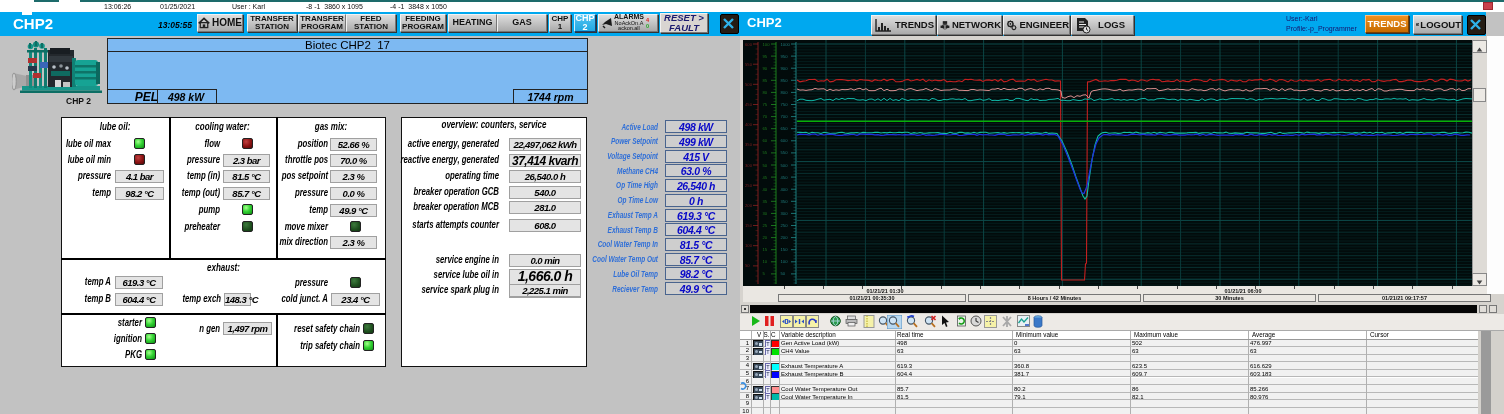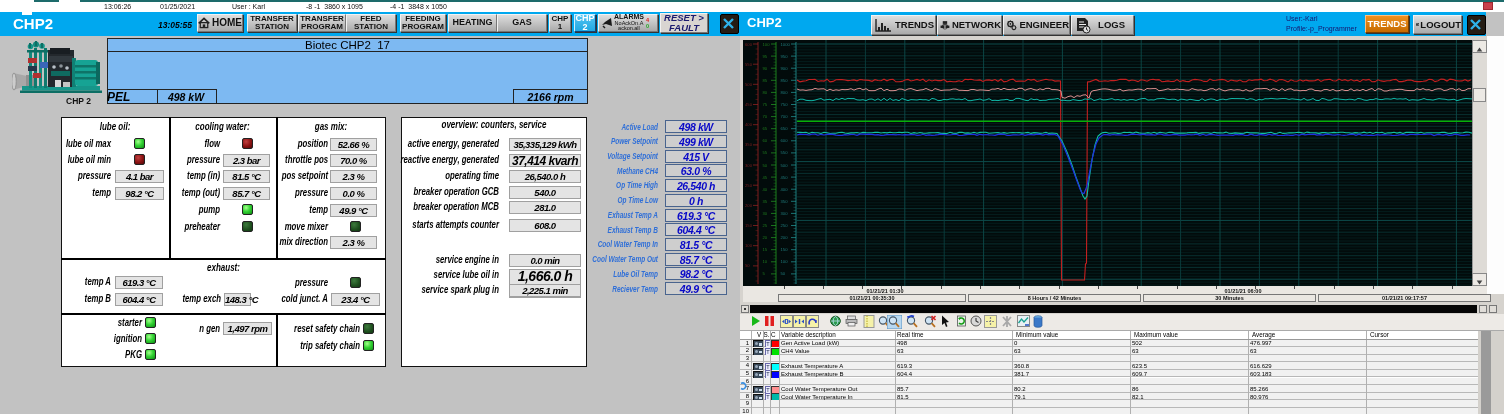--- a/index.html
+++ b/index.html
@@ -151,25 +151,25 @@
 <rect x="63" y="31" width="23" height="2.5" fill="#0e7468"></rect>
 <rect x="63" y="37" width="23" height="2.5" fill="#0e7468"></rect>
 <path d="M84 22 h4 v22 h-4 z" fill="#0c685e"></path>
 </svg></div>
 <div class="a" style="left:66px;top:96px;font-size:8.5px;font-weight:bold;color:#111">CHP 2</div>
 
 <div class="a" style="left:107px;top:38px;width:481px;height:66px;background:#7db9f2;border:1.5px solid #222;box-sizing:border-box"></div>
 <div class="a" style="left:107px;top:51px;width:481px;height:0;border-top:1.5px solid #222"></div>
 <div class="a" style="left:107px;top:39px;width:481px;text-align:center;font-size:11.5px;color:#000">Biotec CHP2&nbsp; 17</div>
 <div class="a" style="left:107px;top:89px;width:51px;height:15px;border:1.5px solid #222;box-sizing:border-box;"></div>
-<div class="a bi" style="left:107px;top:90px;width:51px;text-align:left;font-size:12px">PEL</div>
+<div class="a bi" style="left:107px;top:90px;width:51px;text-align:right;font-size:12px">PEL</div>
 <div class="a" style="left:156.5px;top:89px;width:60px;height:15px;border:1.5px solid #222;box-sizing:border-box"></div>
 <div class="a bi" style="left:156px;top:91px;width:60px;text-align:center;font-size:10.5px">498 kW</div>
 <div class="a" style="left:513px;top:89px;width:75px;height:15px;border:1.5px solid #222;box-sizing:border-box"></div>
-<div class="a bi" style="left:513px;top:91px;width:75px;text-align:center;font-size:10.5px">2166 rpm</div>
+<div class="a bi" style="left:513px;top:91px;width:75px;text-align:center;font-size:10.5px">1744 rpm</div>
 
 <div class="a" style="left:61px;top:117px;width:325px;height:250px;background:#fff;border:1.5px solid #111;box-sizing:border-box"></div>
 <div class="a" style="left:401px;top:117px;width:186px;height:250px;background:#fff;border:1.5px solid #111;box-sizing:border-box"></div>
 <div class="tline" style="left:169px;top:117px;width:1.5px;height:141px"></div>
 <div class="tline" style="left:276px;top:117px;width:1.5px;height:141px"></div>
 <div class="tline" style="left:61px;top:258px;width:325px;height:1.5px"></div>
 <div class="tline" style="left:61px;top:313px;width:325px;height:1.5px"></div>
 <div class="tline" style="left:276px;top:313px;width:1.5px;height:54px"></div>
 
 <div class="hdr" style="left:61px;top:121px;width:108px;font-size:10px">lube oil:</div>
@@ -233,21 +233,21 @@
 <div class="lbl" style="left:0;top:349px;width:142px;text-align:right;font-size:10px">PKG</div>
 <div class="led g1" style="left:145px;top:349px"></div>
 <div class="lbl" style="left:0;top:323px;width:220px;text-align:right;font-size:10px">n gen</div>
 <div class="vb" style="left:223px;top:321.5px;width:49px;height:13px;font-size:9.5px;line-height:12px">1,497 rpm</div>
 <div class="lbl" style="left:0;top:323px;width:360px;text-align:right;font-size:10px">reset safety chain</div>
 <div class="led g0" style="left:363px;top:323px"></div>
 <div class="lbl" style="left:0;top:340px;width:360px;text-align:right;font-size:10px">trip safety chain</div>
 <div class="led g1" style="left:363px;top:340px"></div>
 
 <div class="lbl" style="left:0;top:138px;width:499px;text-align:right;font-size:10px">active energy, generated</div>
-<div class="vb" style="left:509px;top:137.5px;width:72px;height:13px;font-size:9.5px;line-height:12px">35,335,129 kWh</div>
+<div class="vb" style="left:509px;top:137.5px;width:72px;height:13px;font-size:9.5px;line-height:12px">22,497,062 kWh</div>
 <div class="lbl" style="left:0;top:154px;width:499px;text-align:right;font-size:10px">reactive energy, generated</div>
 <div class="vb" style="left:509px;top:153.5px;width:72px;height:13px;font-size:12px;line-height:12px">37,414 kvarh</div>
 <div class="lbl" style="left:0;top:170px;width:499px;text-align:right;font-size:10px">operating time</div>
 <div class="vb" style="left:509px;top:169.5px;width:72px;height:13px;font-size:9.5px;line-height:12px">26,540.0 h</div>
 <div class="lbl" style="left:0;top:186px;width:499px;text-align:right;font-size:10px">breaker operation GCB</div>
 <div class="vb" style="left:509px;top:185.5px;width:72px;height:13px;font-size:9.5px;line-height:12px">540.0</div>
 <div class="lbl" style="left:0;top:201px;width:499px;text-align:right;font-size:10px">breaker operation MCB</div>
 <div class="vb" style="left:509px;top:200.5px;width:72px;height:13px;font-size:9.5px;line-height:12px">281.0</div>
 <div class="lbl" style="left:0;top:219px;width:499px;text-align:right;font-size:10px">starts attempts counter</div>
 <div class="vb" style="left:509px;top:218.5px;width:72px;height:13px;font-size:9.5px;line-height:12px">608.0</div>

